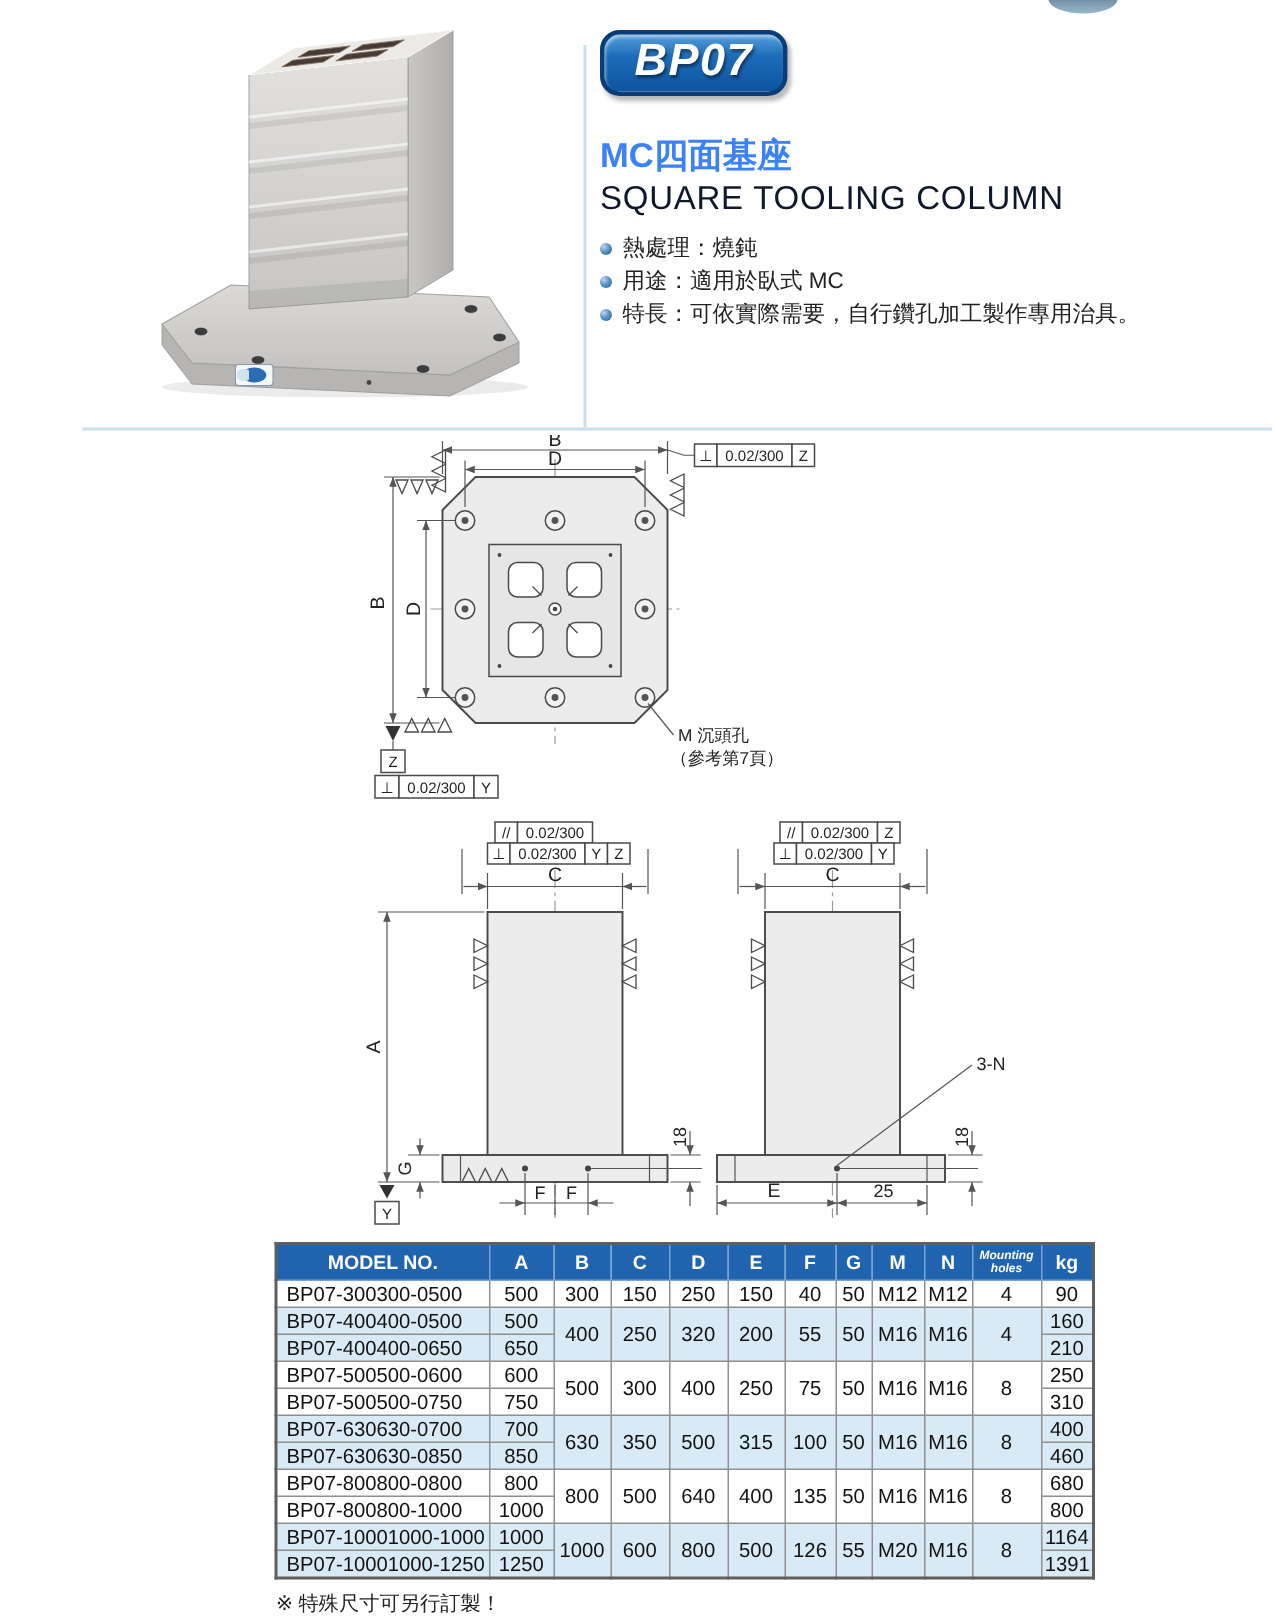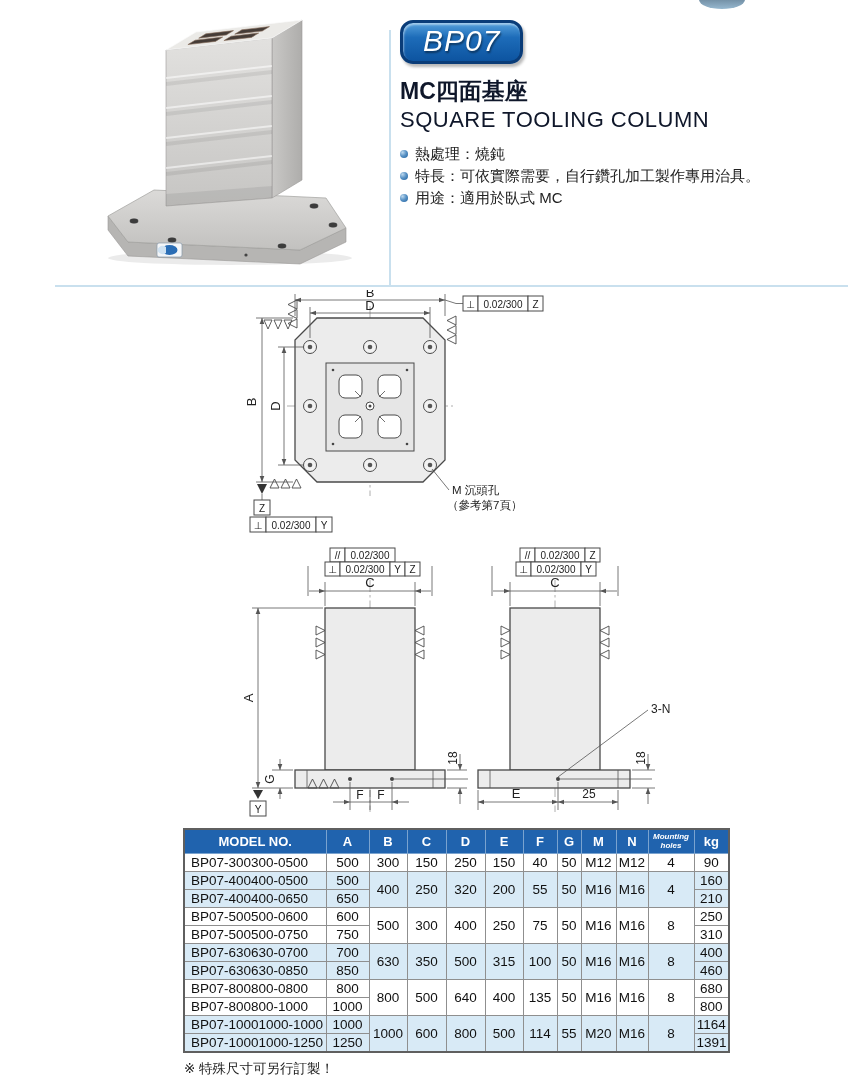--- a/index.html
+++ b/index.html
@@ -2,25 +2,25 @@
 <html><head>
 <meta charset="utf-8">
 <style>
   html,body{margin:0;padding:0;background:#fff;}
   #page{position:relative;width:850px;height:1079px;background:#fff;overflow:hidden;
         font-family:"Liberation Sans","DejaVu Sans",sans-serif;color:#1a1a1a;}
   
   #hdr-right{position:absolute;left:400px;top:20px;width:445px;}
   .badge{display:inline-block;padding:1px 20px 3px 20px;border-radius:13px;
          background:linear-gradient(180deg,#55a0dc 0%,#1d6cb9 38%,#0d54a0 100%);
-         border:3px solid #0a3c78;color:#fff;font-style:italic;font-weight:normal;
+         border:3px solid #0a3c78;color:#fff;font-style:italic;font-weight:bold;
          font-size:30px;letter-spacing:1px;
          box-shadow:inset 1px 2px 2px rgba(255,255,255,.45),2px 3px 3px rgba(0,0,0,.28);
          text-shadow:1px 2px 2px rgba(0,0,0,.45);}
-  .title-zh{margin-top:12px;font-size:23px;font-weight:bold;color:#0f172a;}
+  .title-zh{margin-top:24px;font-size:23px;font-weight:bold;color:#3b82f6;}
   .title-en{font-size:22px;font-weight:normal;letter-spacing:.5px;color:#0f172a;}
   .specs{margin-top:10px;}
   .spec{display:flex;align-items:flex-start;font-size:15px;line-height:22px;color:#222;}
   .dot{flex:0 0 auto;width:8px;height:8px;border-radius:50%;margin:7px 7px 0 0;
        background:radial-gradient(circle at 32% 30%,#bcd8ee 0%,#5b94c6 45%,#1c5f9e 100%);}
   
   .vrule{position:absolute;left:389px;top:30px;width:2px;height:255px;background:#c9e0ee;}
   .hrule{position:absolute;left:55px;top:285px;width:793px;height:2px;background:#c9e0ee;}
   .corner-logo{position:absolute;left:699px;top:-10px;width:46px;height:19px;border-radius:50%;
        background:linear-gradient(180deg,#223f58,#7da7c4);opacity:.8;}
@@ -127,25 +127,25 @@
     <span class="badge">BP07</span>
     <div class="title-zh">MC四面基座</div>
     <div class="title-en">SQUARE TOOLING COLUMN</div>
     <div class="specs">
       <div class="spec">
           <span class="dot"></span>
           <span>熱處理：燒鈍</span>
         </div>
       <div class="spec">
           <span class="dot"></span>
-          <span>特長：可依實際需要，自行鑽孔加工製作專用治具。</span>
+          <span>用途：適用於臥式 MC</span>
         </div>
       <div class="spec">
           <span class="dot"></span>
-          <span>用途：適用於臥式 MC</span>
+          <span>特長：可依實際需要，自行鑽孔加工製作專用治具。</span>
         </div>
     </div>
   </div>
 
   <svg id="drawing" width="850" height="535" viewBox="0 0 850 535">
     <defs>
       <marker id="arr" viewBox="0 0 10 8" refX="9" refY="4" markerWidth="9" markerHeight="7.2" orient="auto-start-reverse">
         <path d="M0,0.5 L9,4 L0,7.5 Z" fill="#555"></path>
       </marker>
     </defs>
@@ -528,21 +528,21 @@
           <td>1000</td>
           <td>800</td>
         </tr>
         <tr class="alt">
           <td class="model">BP07-10001000-1000</td>
           <td>1000</td>
           <td rowspan="2">1000</td>
           <td rowspan="2">600</td>
           <td rowspan="2">800</td>
           <td rowspan="2">500</td>
-          <td rowspan="2">114</td>
+          <td rowspan="2">126</td>
           <td rowspan="2">55</td>
           <td rowspan="2">M20</td>
           <td rowspan="2">M16</td>
           <td rowspan="2">8</td>
           <td>1164</td>
         </tr>
         <tr class="alt">
           <td class="model">BP07-10001000-1250</td>
           <td>1250</td>
           <td>1391</td>

